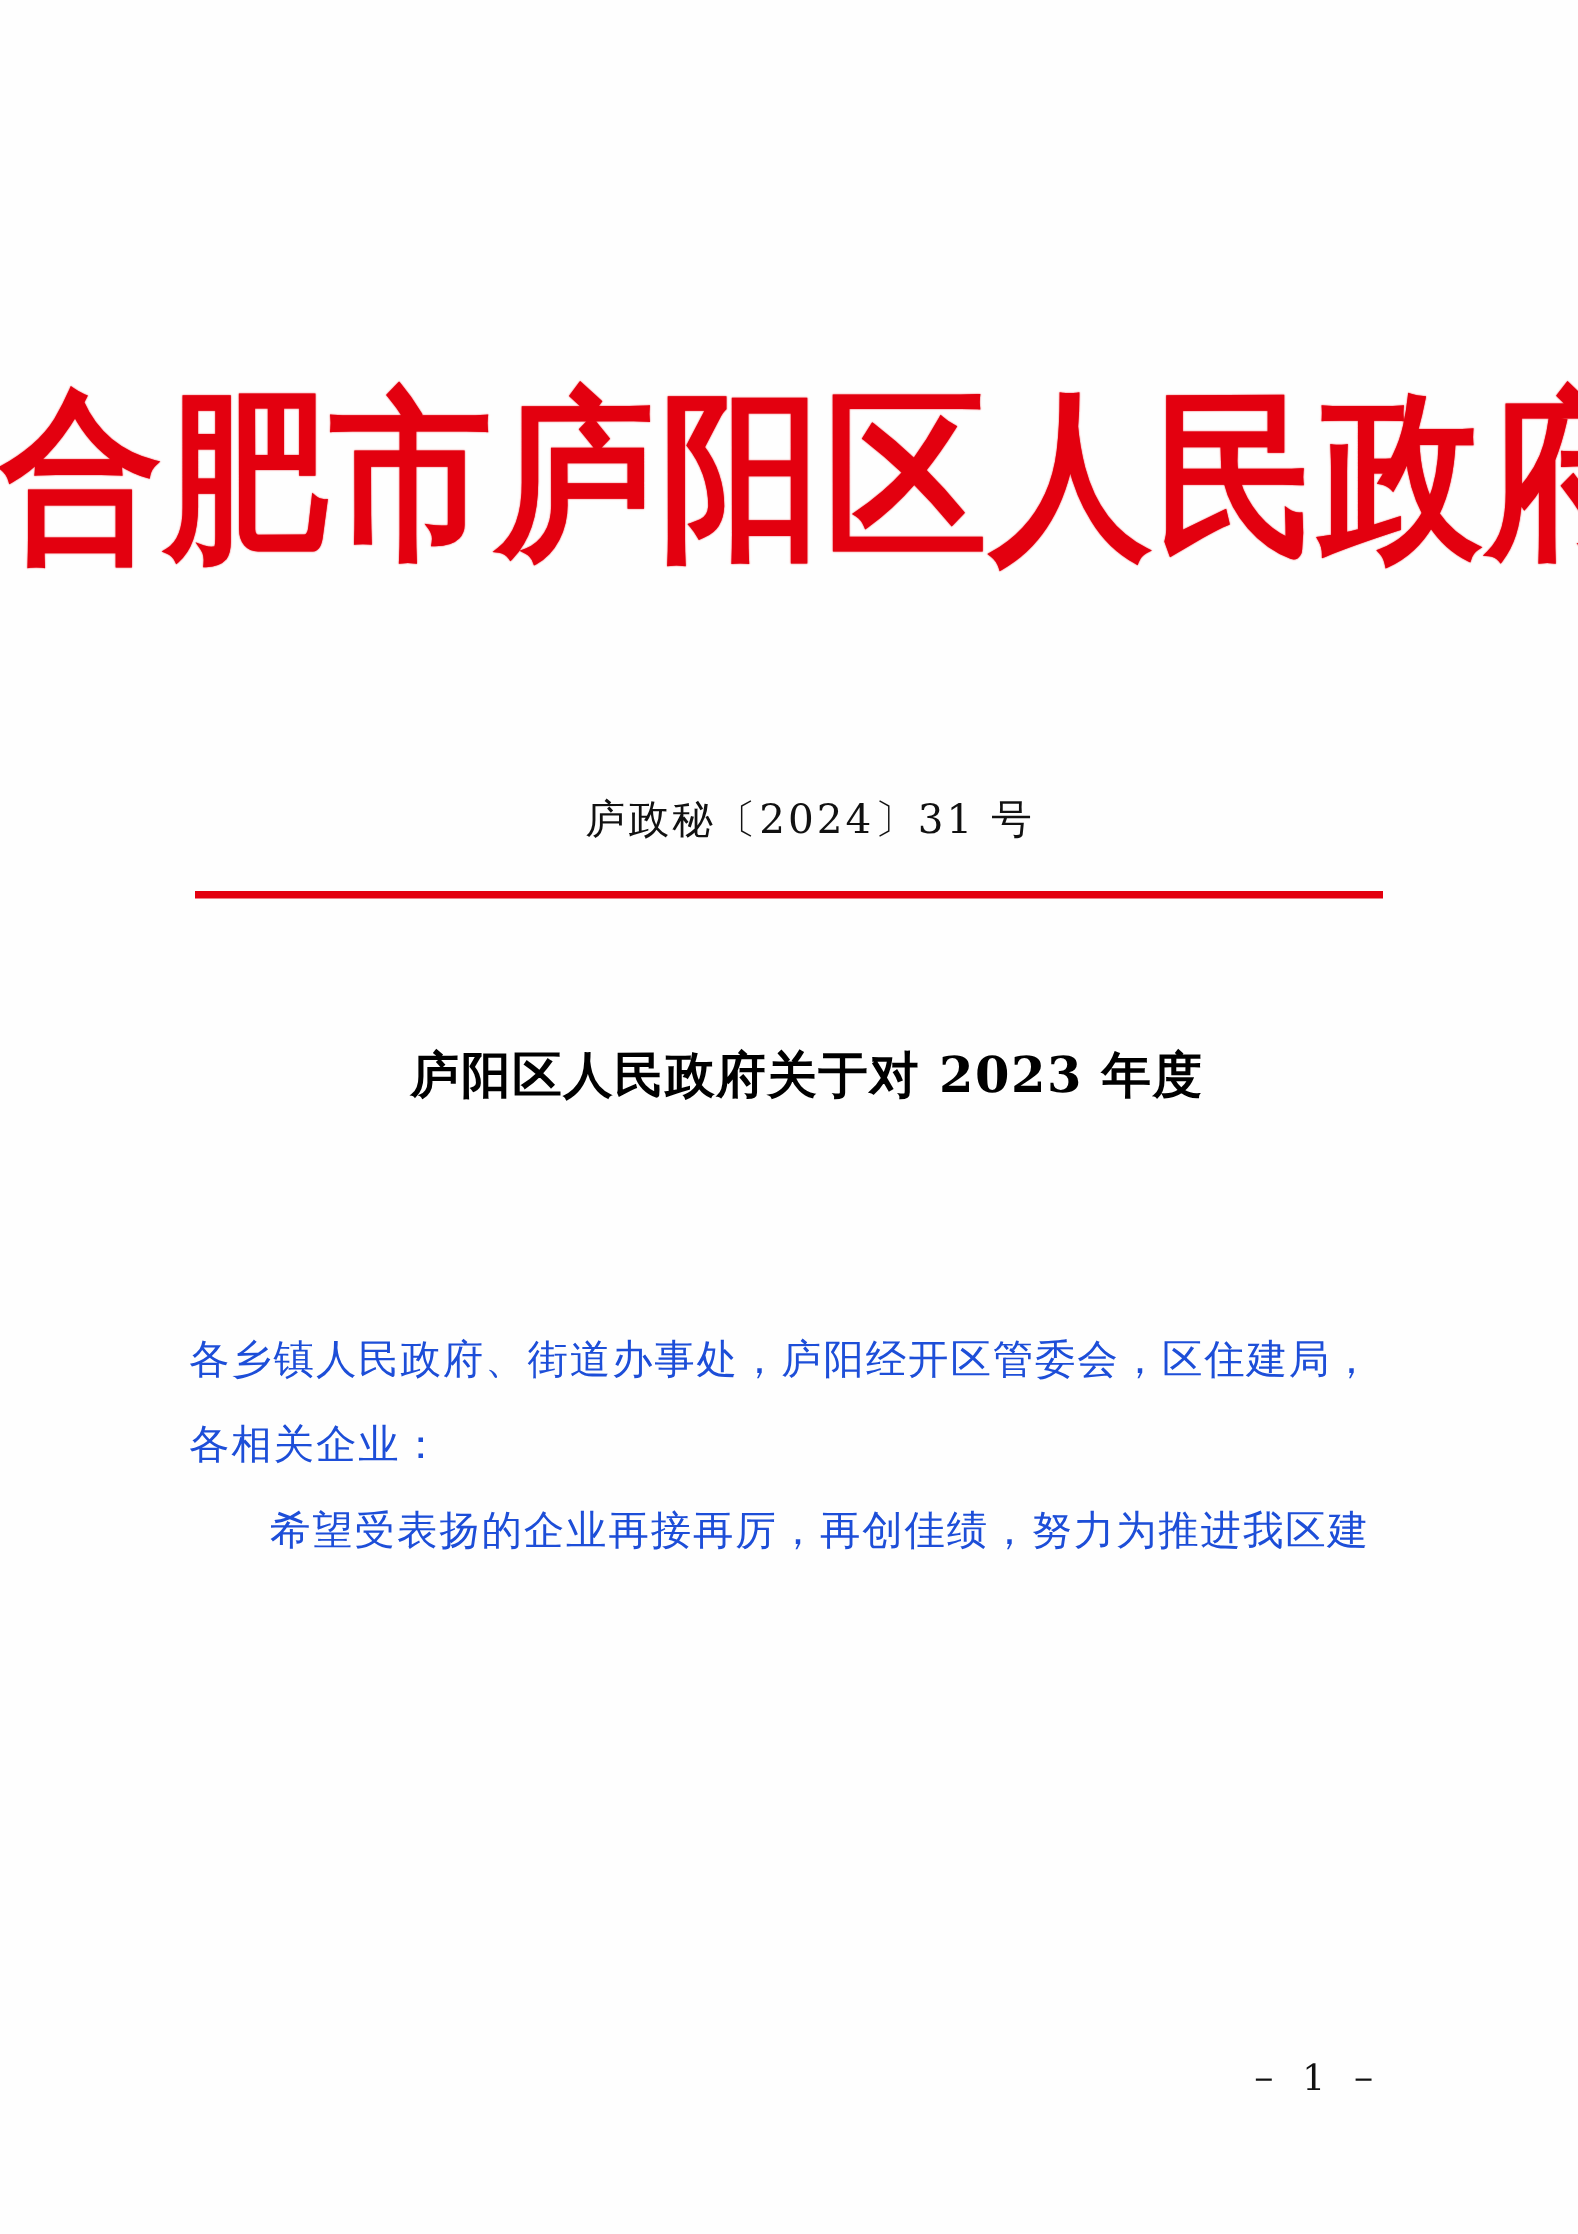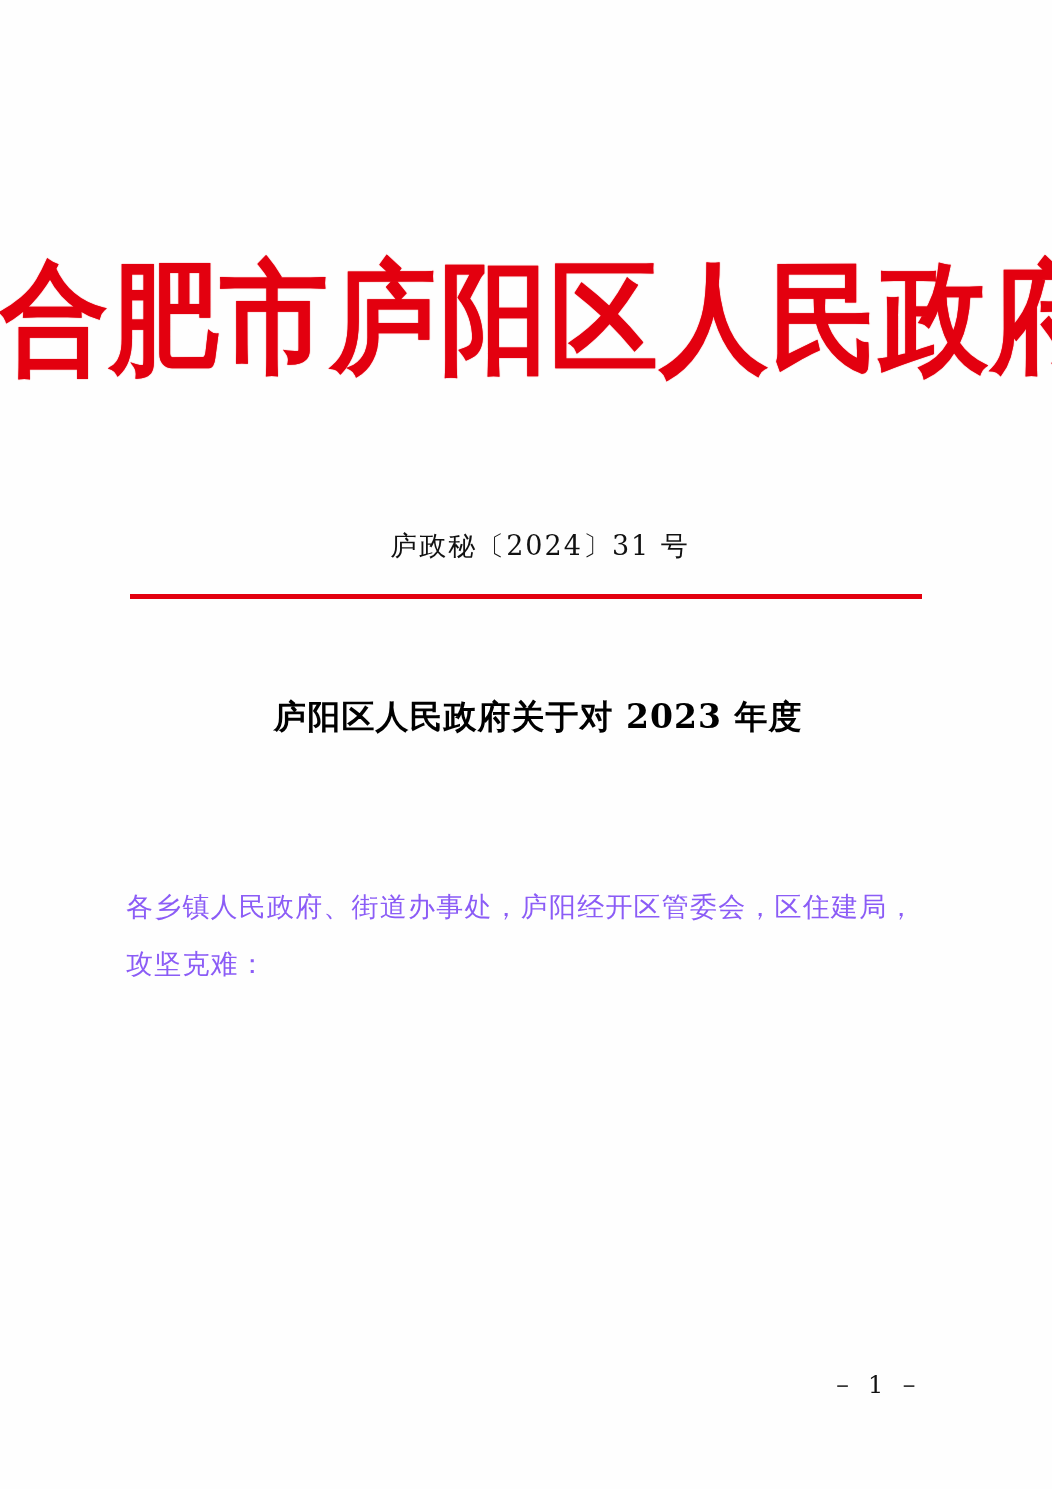--- a/index.html
+++ b/index.html
@@ -86,21 +86,21 @@
 
   
   .body-text {
     position: absolute;
     top: 878px;
     left: 126px;
     width: 806px;
     font-size: 27px;
     line-height: 57px;
     letter-spacing: 1.2px;
-    color: #8b5cf6;
+    color: #1d4ed8;
     text-align: justify;
   }
   .body-text p {
     margin: 0;
   }
   .body-text p.indent {
     text-indent: 2em;
   }
 
   
@@ -125,18 +125,19 @@
   <div class="doc-number">庐政秘〔2024〕31 号</div>
 
   <div class="red-rule"></div>
 
   <div class="doc-title">
     <span class="line">庐阳区人民政府关于对 2023 年度</span>
   </div>
 
   <div class="body-text">
     <p>各乡镇人民政府、街道办事处，庐阳经开区管委会，区住建局，</p>
-    <p>攻坚克难：</p>
+    <p>各相关企业：</p>
+    <p class="indent">希望受表扬的企业再接再厉，再创佳绩，努力为推进我区建</p>
   </div>
 
   <div class="footer">－ 1 －</div>
 
 </div>
 
 </body></html>

